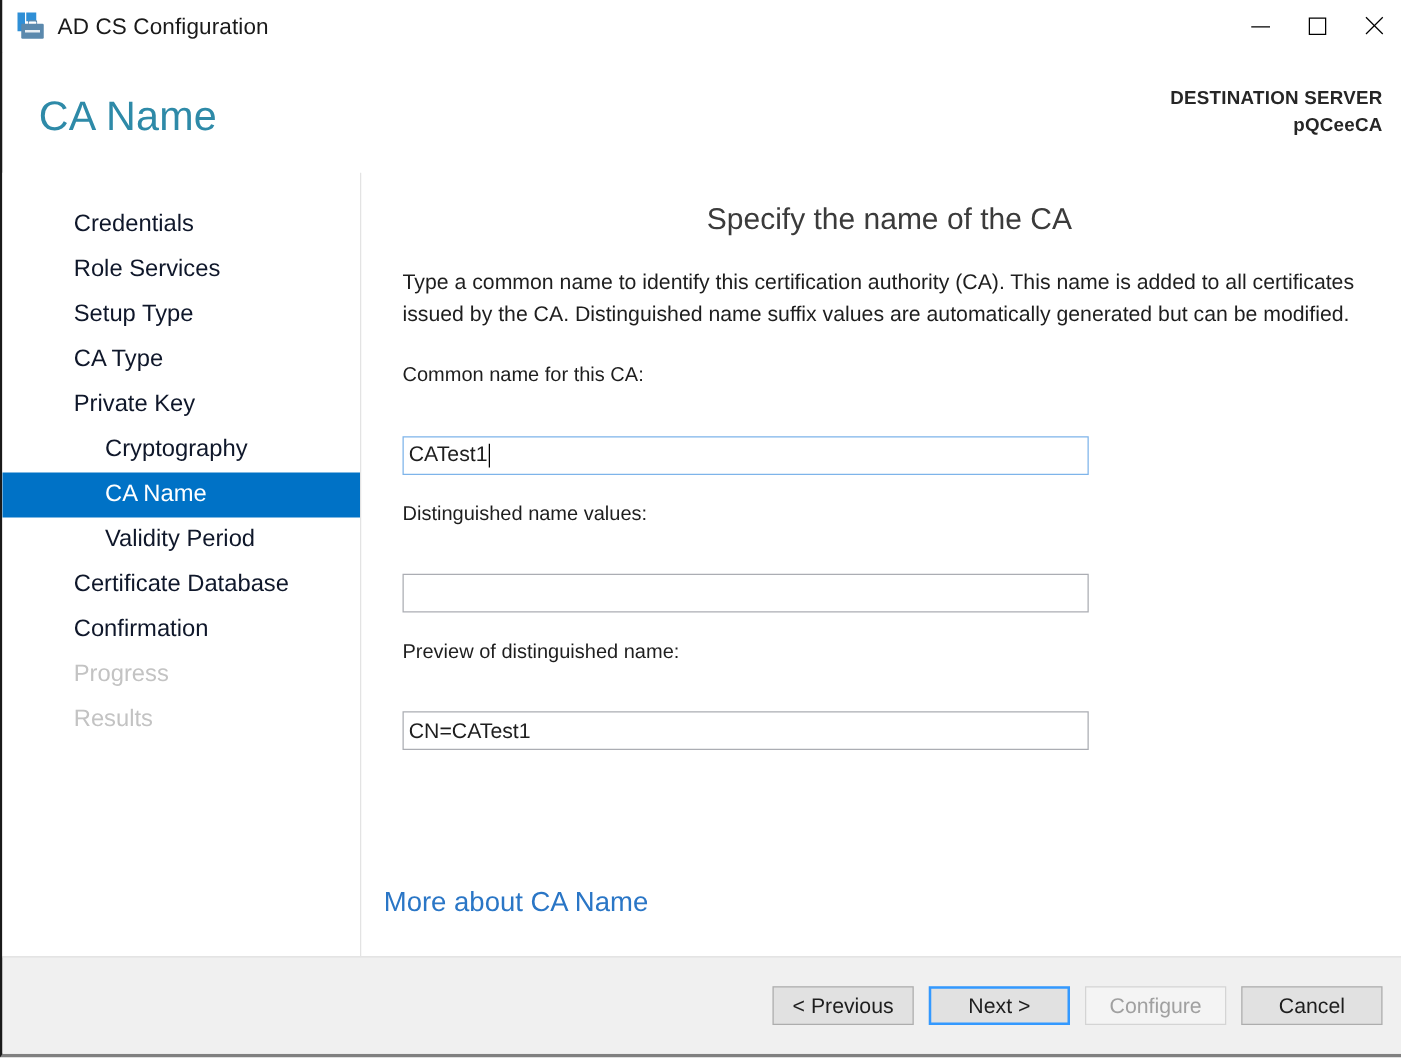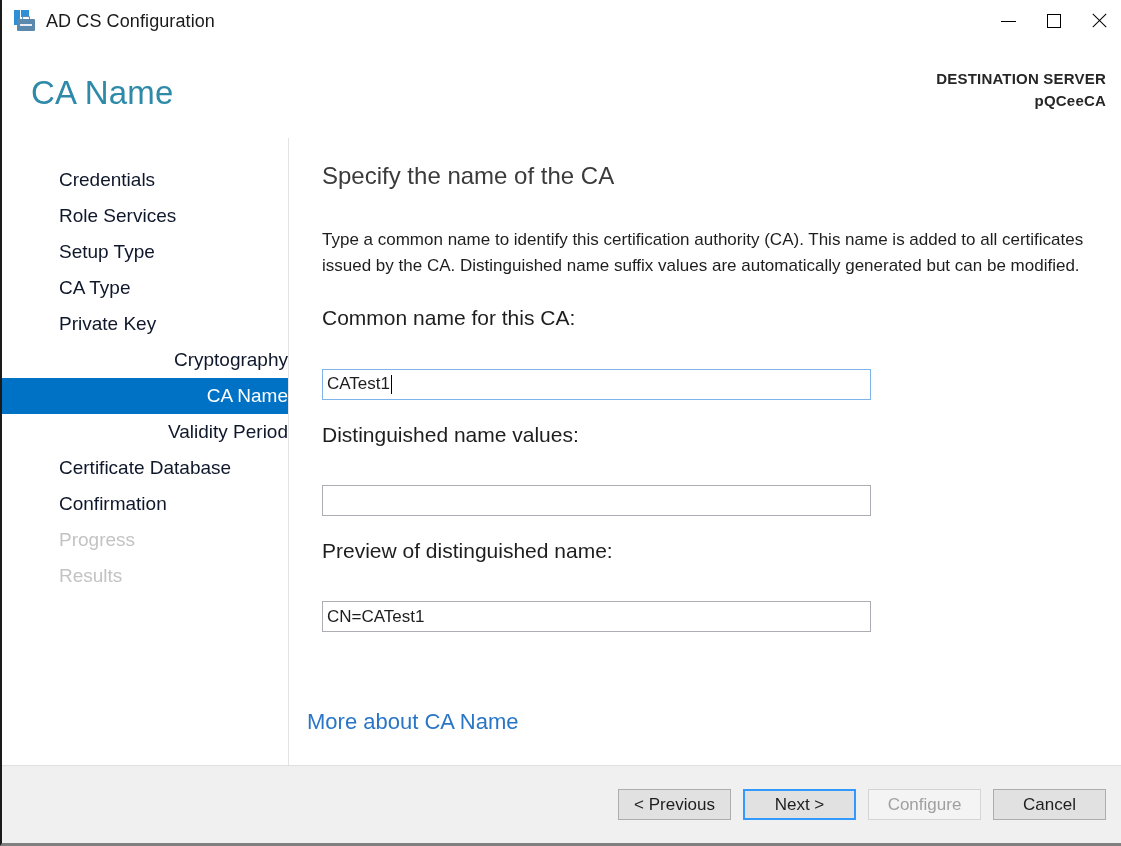--- a/index.html
+++ b/index.html
@@ -177,51 +177,52 @@
   .nav-item {
     height: 36px;
     display: flex;
     align-items: center;
     padding-left: 57px;
     font-size: 19px;
     color: #0f172a;
     cursor: default;
     white-space: nowrap;
   }
-  .nav-item.sub { padding-left: 82px; justify-content: flex-end; }
+  .nav-item.sub { padding-left: 82px; }
   .nav-item.selected {
     background: #0072c6;
     color: #ffffff;
   }
   .nav-item.disabled { color: #c3c3c3; }
 
   
   .content {
     flex: 1 1 auto;
     padding: 24px 20px 0 33px;
     position: relative;
     min-width: 0;
   }
   .content-heading {
     font-size: 24px;
     font-weight: 400;
     color: #3b3b3b;
     line-height: 1.2;
-    margin-bottom: 36px;
+    margin-bottom: 22px;
+    text-align: center;
   }
   .content-desc {
     font-size: 17px;
     color: #1e1e1e;
     line-height: 1.52;
     max-width: 790px;
     margin-bottom: 27px;
   }
 
   .field-label {
-    font-size: 21px;
+    font-size: 16px;
     color: #1e1e1e;
     line-height: 1.2;
     margin-bottom: 8px;
   }
   .text-input {
     width: 549px;
     height: 31px;
     font-family: "Liberation Sans", sans-serif;
     font-size: 17px;
     color: #1e1e1e;

